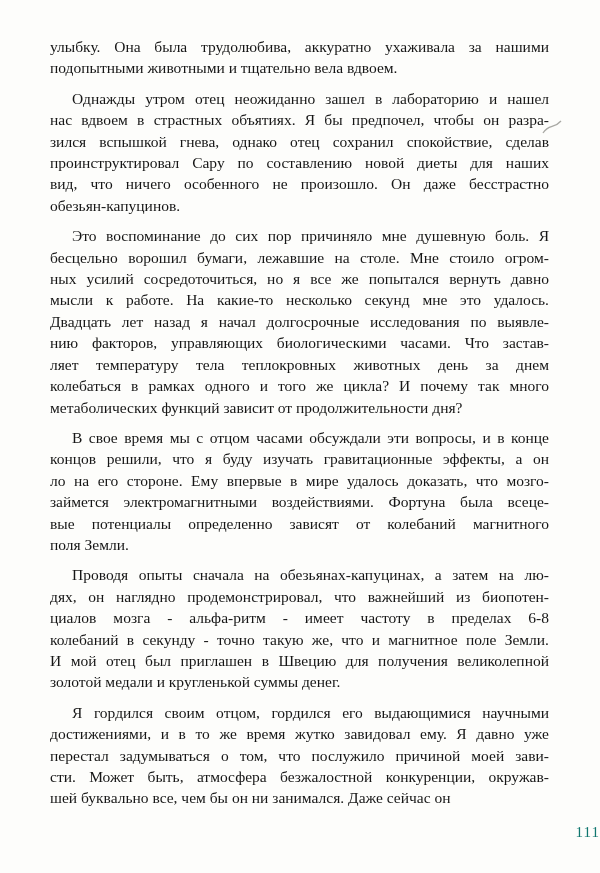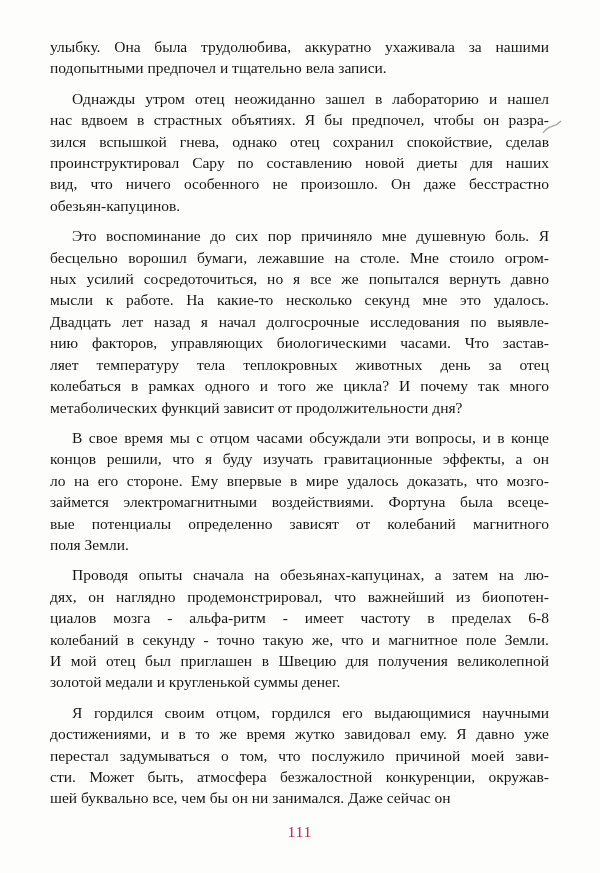--- a/index.html
+++ b/index.html
@@ -36,56 +36,56 @@
     text-align-last: left;
   }
   .paragraph.indented .line.first-line {
     text-indent: 22px;
   }
   .page-number {
     position: absolute;
     top: 824px;
     left: 0;
     width: 600px;
-    text-align: center;
+    text-align: right;
     font-size: 15px;
     letter-spacing: 1px;
-    color: #be185d;
+    color: #0f766e;
   }
   .pen-mark {
     position: absolute;
     left: 541px;
     top: 118px;
   }
 </style>
 </head>
 <body>
 
 <div class="page">
   <div class="text-block">
       <div class="paragraph">
         <div class="line first-line">улыбку. Она была трудолюбива, аккуратно ухаживала за нашими</div>
-        <div class="line last-line">подопытными предпочел и тщательно вела записи.</div>
+        <div class="line last-line">подопытными животными и тщательно вела вдвоем.</div>
       </div>
       <div class="paragraph indented">
         <div class="line first-line">Однажды утром отец неожиданно зашел в лабораторию и нашел</div>
         <div class="line">нас вдвоем в страстных объятиях. Я бы предпочел, чтобы он разра-</div>
         <div class="line">зился вспышкой гнева, однако отец сохранил спокойствие, сделав</div>
         <div class="line">проинструктировал Сару по составлению новой диеты для наших</div>
         <div class="line">вид, что ничего особенного не произошло. Он даже бесстрастно</div>
         <div class="line last-line">обезьян-капуцинов.</div>
       </div>
       <div class="paragraph indented">
         <div class="line first-line">Это воспоминание до сих пор причиняло мне душевную боль. Я</div>
         <div class="line">бесцельно ворошил бумаги, лежавшие на столе. Мне стоило огром-</div>
         <div class="line">ных усилий сосредоточиться, но я все же попытался вернуть давно</div>
         <div class="line">мысли к работе. На какие-то несколько секунд мне это удалось.</div>
         <div class="line">Двадцать лет назад я начал долгосрочные исследования по выявле-</div>
         <div class="line">нию факторов, управляющих биологическими часами. Что застав-</div>
-        <div class="line">ляет температуру тела теплокровных животных день за отец</div>
+        <div class="line">ляет температуру тела теплокровных животных день за днем</div>
         <div class="line">колебаться в рамках одного и того же цикла? И почему так много</div>
         <div class="line last-line">метаболических функций зависит от продолжительности дня?</div>
       </div>
       <div class="paragraph indented">
         <div class="line first-line">В свое время мы с отцом часами обсуждали эти вопросы, и в конце</div>
         <div class="line">концов решили, что я буду изучать гравитационные эффекты, а он</div>
         <div class="line">ло на его стороне. Ему впервые в мире удалось доказать, что мозго-</div>
         <div class="line">займется электромагнитными воздействиями. Фортуна была всеце-</div>
         <div class="line">вые потенциалы определенно зависят от колебаний магнитного</div>
         <div class="line last-line">поля Земли.</div>

